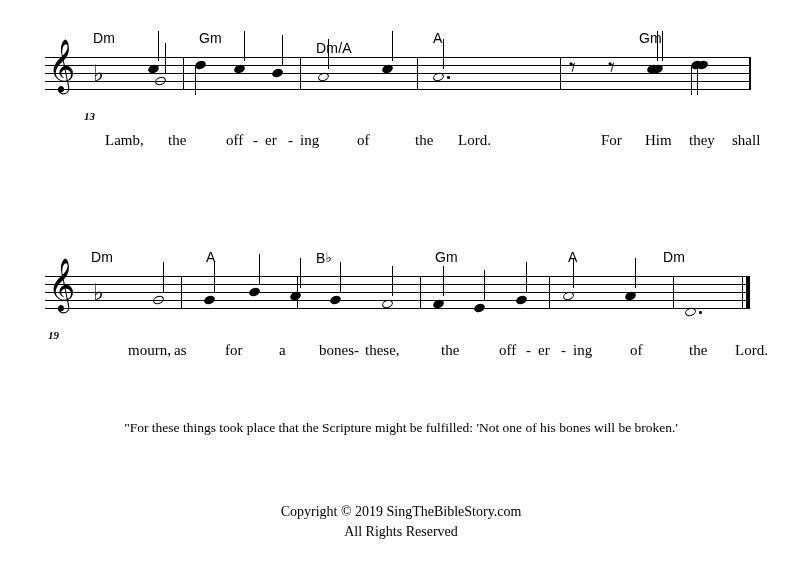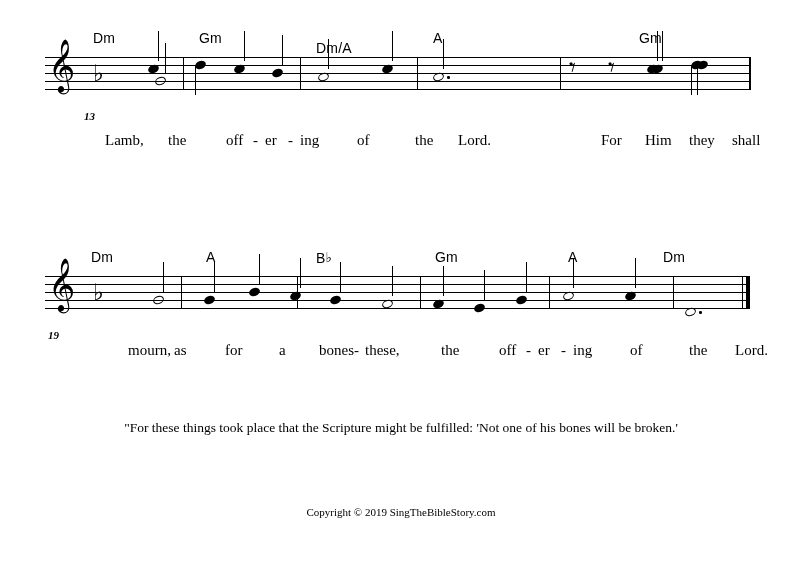--- a/index.html
+++ b/index.html
@@ -65,21 +65,21 @@
   
   .lyricline{position:absolute;left:16px;width:670px;height:22px;}
   .lyric{position:absolute;font-family:"Liberation Serif", serif;
          font-size:15px;color:#000;white-space:nowrap;}
 
   
   .scripture{position:absolute;left:0;width:802px;text-align:center;
              font-family:"Liberation Serif", serif;font-size:13.5px;
              color:#000;line-height:17px;}
   .copyright{position:absolute;left:0;width:802px;text-align:center;
-             font-family:"Liberation Serif", serif;font-size:11px;
+             font-family:"Liberation Serif", serif;font-size:14px;
              color:#000;line-height:20px;}
 </style>
 </head>
 <body>
 
 <div class="sheet">
 
   <div class="system" style="top:20px;">
 
     <div class="chord" style="left:93px;top:10px;">Dm</div>
@@ -293,15 +293,16 @@
     <div class="lyric" style="left:673px;">the</div>
     <div class="lyric" style="left:719px;">Lord.</div>
   </div>
 
   <div class="scripture" style="top:419px;">
     <div>"For these things took place that the Scripture might be fulfilled: 'Not one of his bones will be broken.'</div>
   </div>
 
   <div class="copyright" style="top:502px;">
     <div>Copyright  © 2019 SingTheBibleStory.com</div>
+    <div>All Rights Reserved</div>
   </div>
 
 </div>
 
 </body></html>

